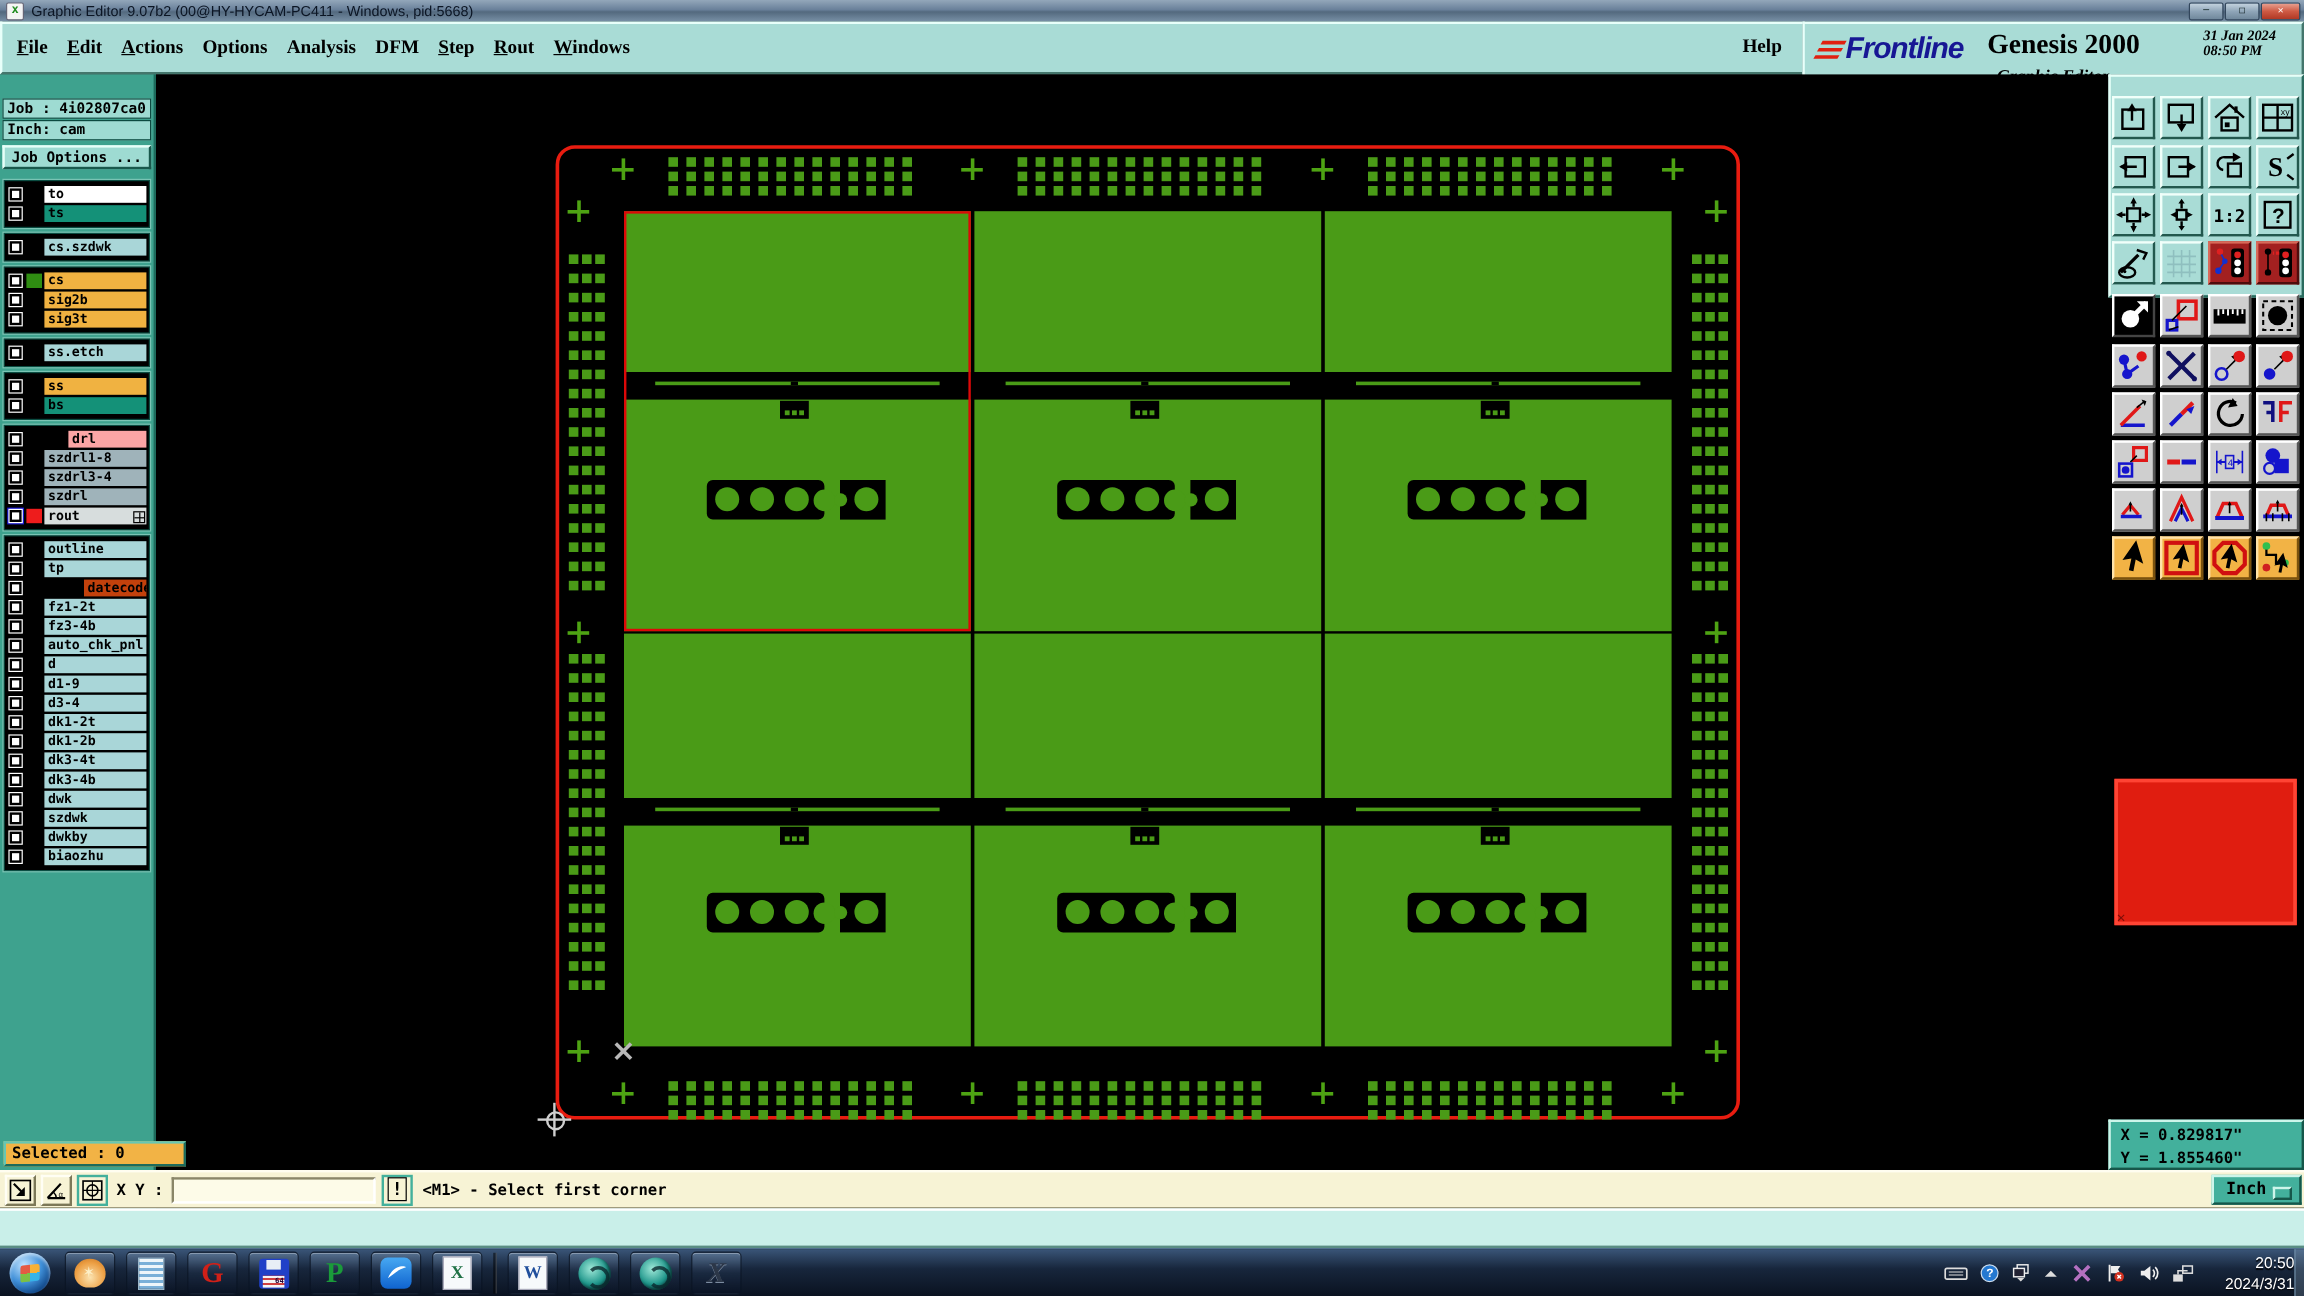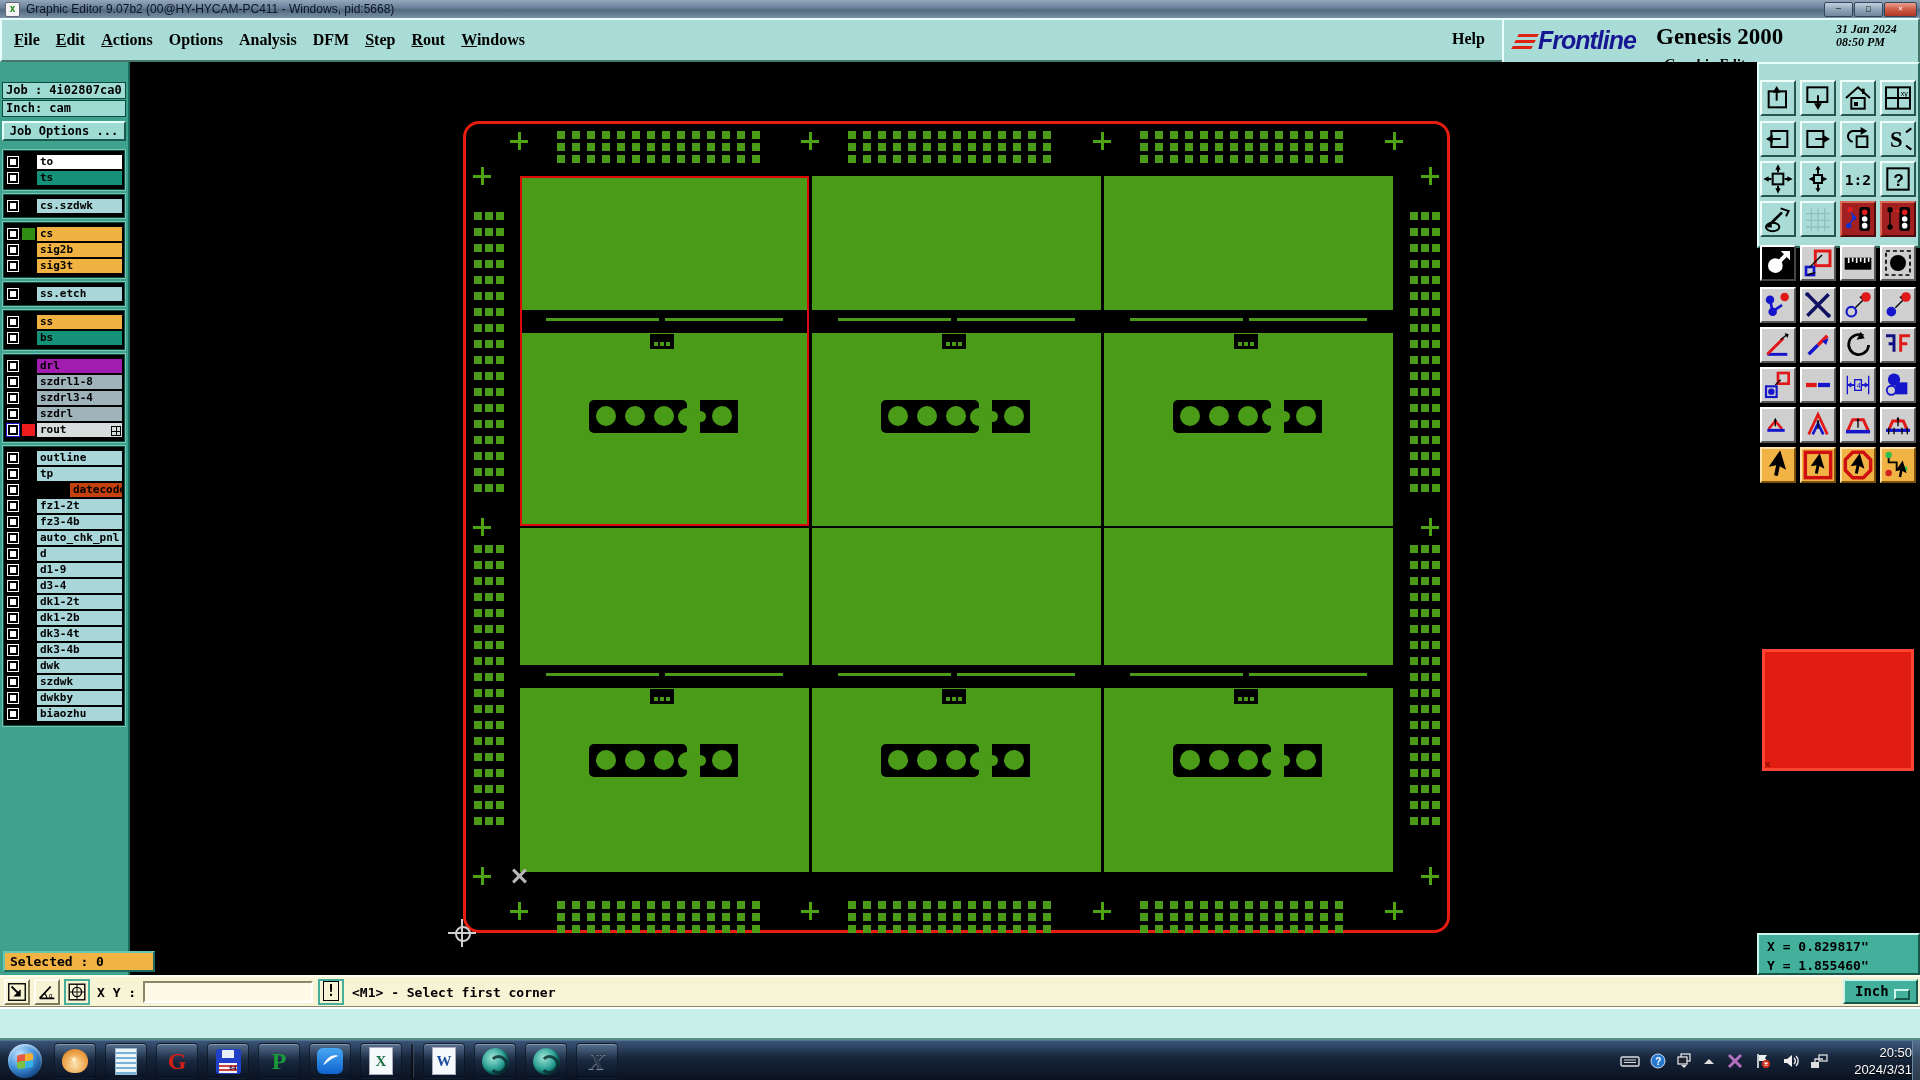--- a/index.html
+++ b/index.html
@@ -819,21 +819,21 @@
           <div class="swatch" style="background: rgb(0, 0, 0);"></div>
           <div class="lname" style="background: rgb(20, 145, 120);">bs</div>
         </div>
       </div>
       <div class="lgroup">
         <div class="lrow">
           <div class="cbwrap">
             <div class="cb"></div>
           </div>
           <div class="swatch" style="background: rgb(0, 0, 0);"></div>
-          <div class="lname" style="background: #a21caf;">drl</div>
+          <div class="lname" style="background: #fca5a5; margin-left: 20px;">drl</div>
         </div>
         <div class="lrow">
           <div class="cbwrap">
             <div class="cb"></div>
           </div>
           <div class="swatch" style="background: rgb(0, 0, 0);"></div>
           <div class="lname" style="background: rgb(159, 179, 186);">szdrl1-8</div>
         </div>
         <div class="lrow">
           <div class="cbwrap">

